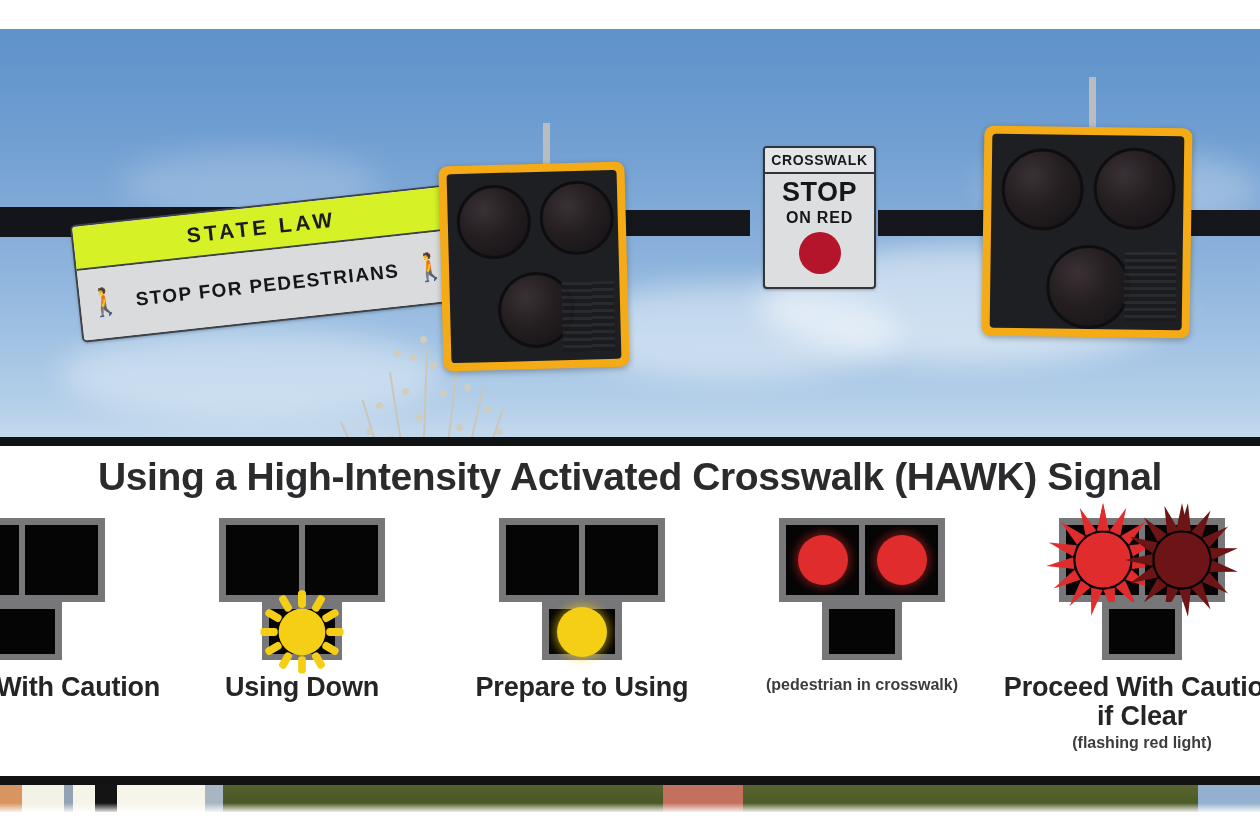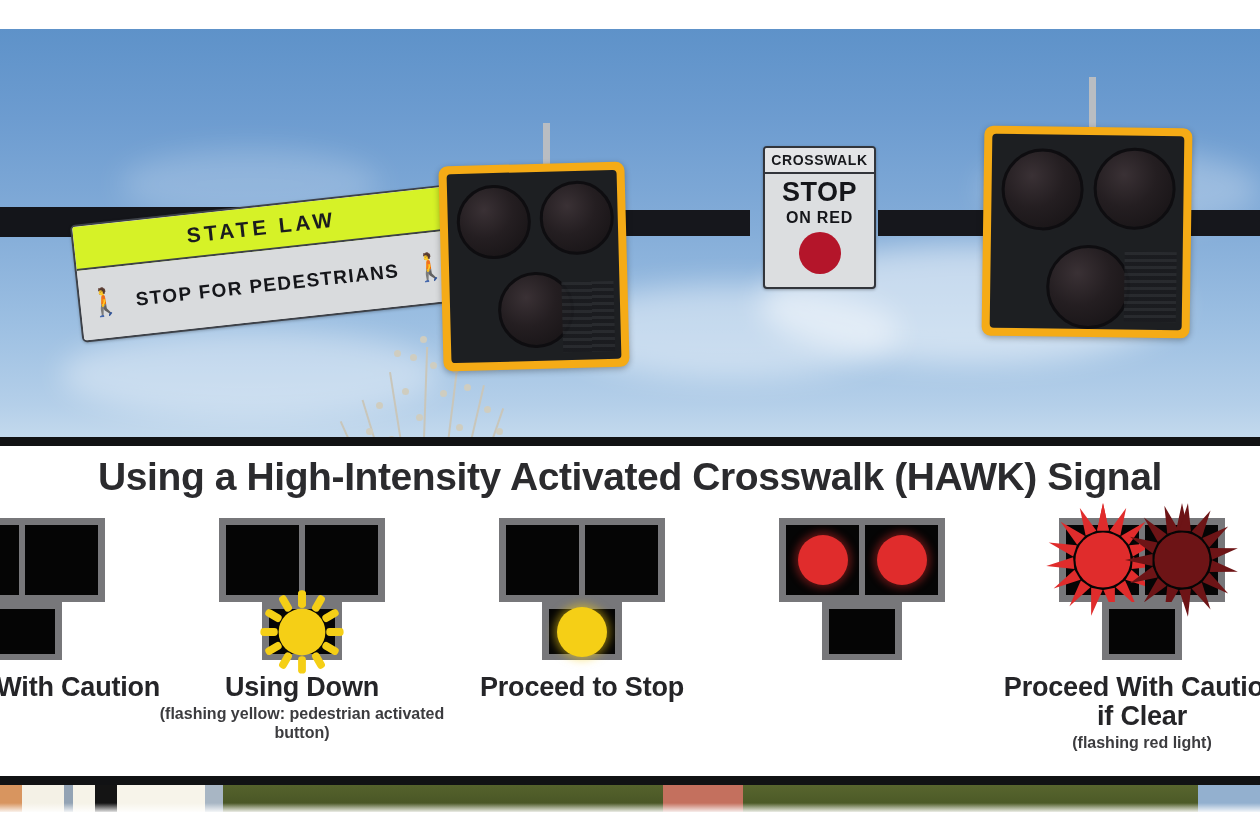--- a/index.html
+++ b/index.html
@@ -347,56 +347,56 @@
                     <use href="#ray-y" transform="rotate(330)"></use>
                     <circle cx="0" cy="0" r="27"></circle>
                   </g>
                 </svg>
               </div>
             </div>
           </div>
         </div>
         <div class="cap">
           <div class="cap-main">Using Down</div>
-          <div class="cap-sub">(flashing yellow: pedestrian activated button)</div>
         </div>
       </div>
 
       <div class="step">
         <div class="hawk">
           <div class="hawk-top">
             <div class="cell"></div>
             <div class="cell"></div>
           </div>
           <div class="hawk-bot">
             <div class="cell-b">
               <div class="disc disc-yellow"></div>
             </div>
           </div>
         </div>
         <div class="cap">
-          <div class="cap-main">Proceed to Stop</div>
+          <div class="cap-main">Prepare to Using</div>
         </div>
       </div>
 
       <div class="step">
         <div class="hawk">
           <div class="hawk-top">
             <div class="cell">
               <div class="disc disc-red"></div>
             </div>
             <div class="cell">
               <div class="disc disc-red"></div>
             </div>
           </div>
           <div class="hawk-bot">
             <div class="cell-b"></div>
           </div>
         </div>
         <div class="cap">
+          <div class="cap-sub">(pedestrian in crosswalk)</div>
         </div>
       </div>
 
       <div class="step">
         <div class="hawk">
           <div class="hawk-top">
             <div class="cell">
               <div class="burst">
                 <svg viewBox="-60 -60 120 120">
                   <g fill="#e02c2c">

